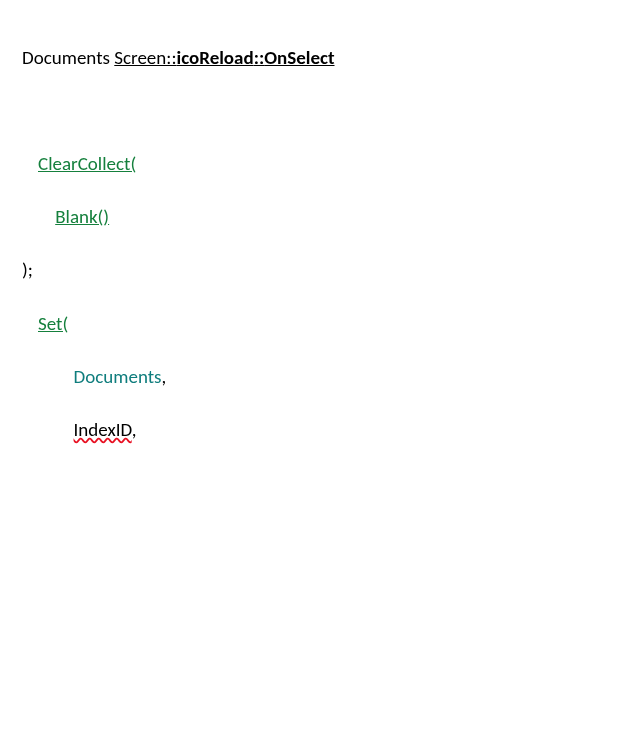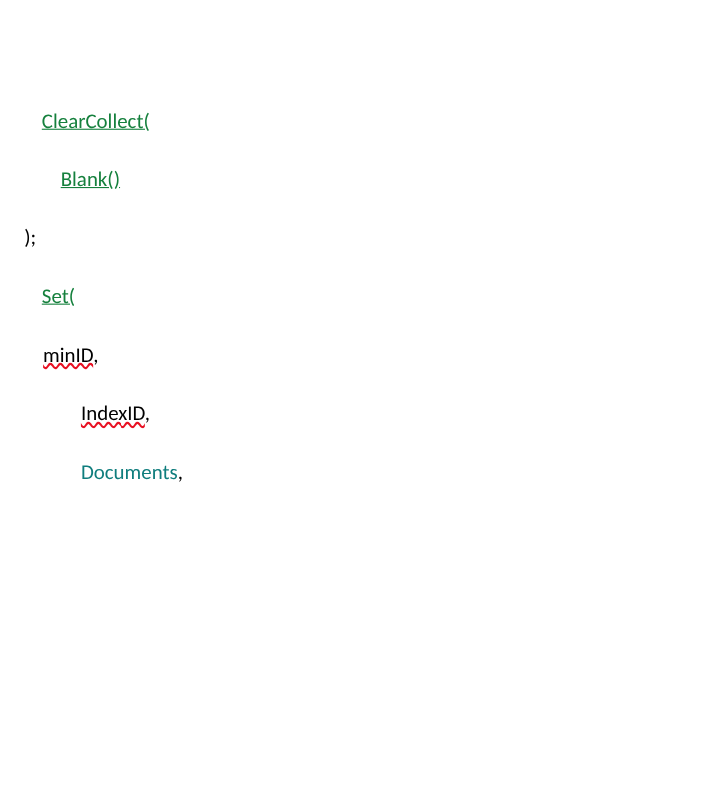--- a/index.html
+++ b/index.html
@@ -50,28 +50,28 @@
       width: 1px;
       height: 18px;
       background: transparent;
       vertical-align: text-bottom;
     }
   </style>
 </head>
 <body>
 
 <div class="code-block">
+<span class="line"><span class="black">Documents </span><span><span class="underline-black wavy-red">Screen::</span></span><span class="bold"><span class="underline-black wavy-red">icoReload</span></span><span class="bold underline-black">::</span><span class="bold"><span class="underline-black wavy-red">OnSelect</span></span></span>
 <span class="line"> </span>
 <span class="line"><span class="blue-link">ClearCollect(</span></span>
 <span class="line">    <span class="blue-link">Blank()</span></span>
 <span class="line"><span class="black">);</span></span>
 <span class="line"><span class="blue-link">Set(</span><span class="cursor"></span></span>
-<span class="line">    <span class="wavy-red black">minID</span><span class="black">,</span></span>
+<span class="line">            <span class="teal">Documents</span><span class="black">,</span></span>
 <span class="line">            <span class="wavy-red black">IndexID</span><span class="black">,</span></span>
-<span class="line">            <span class="teal">Documents</span><span class="black">,</span></span>
 
 
 
 
 
 
 
 
 
 

